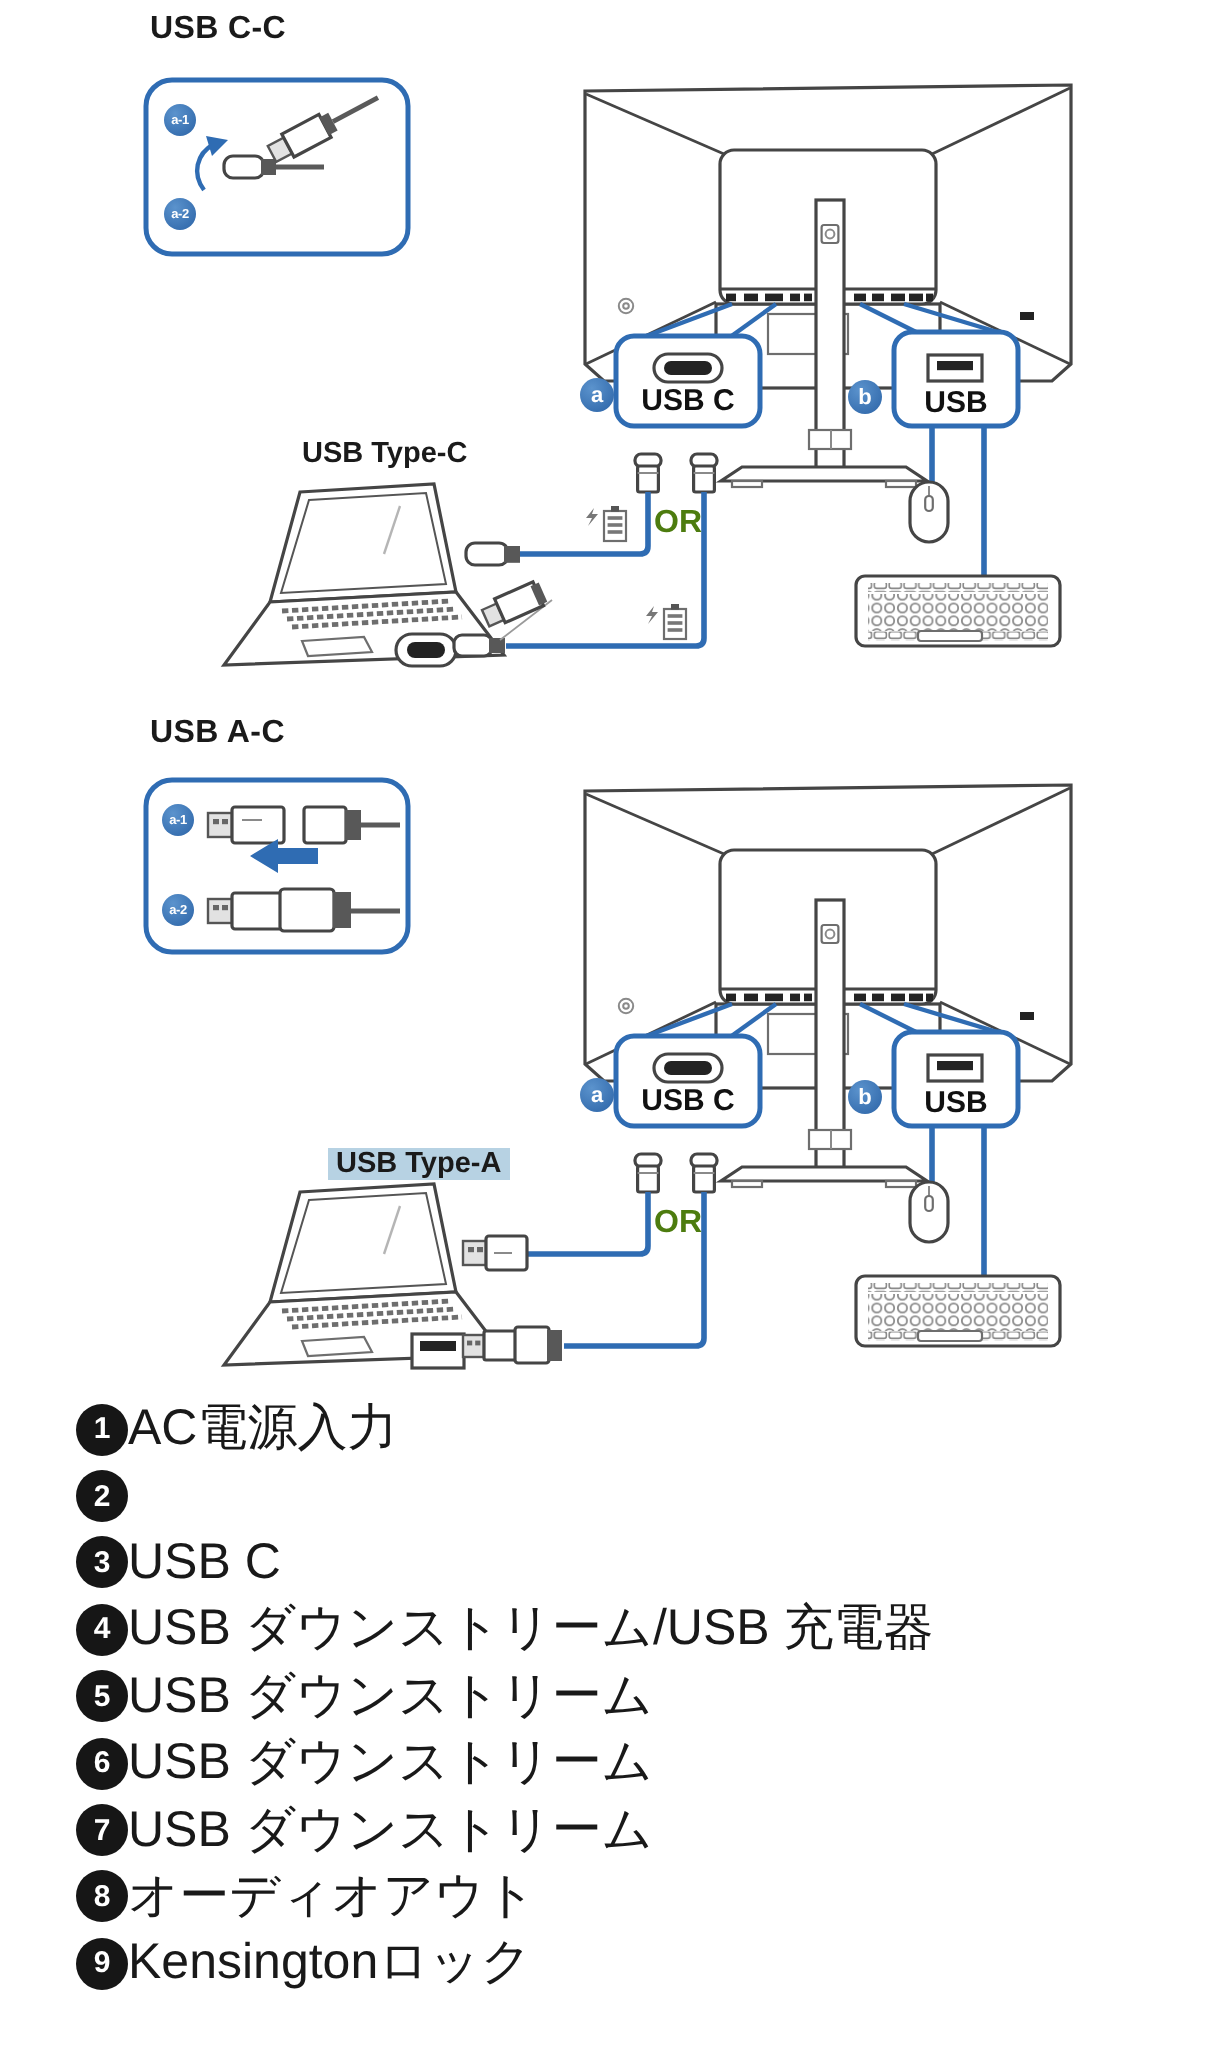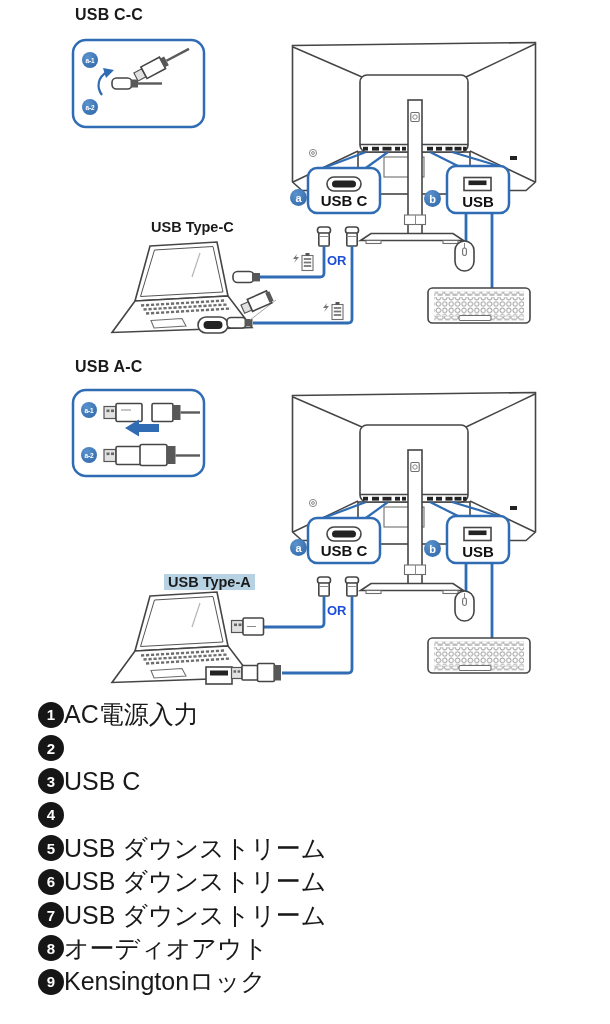--- a/index.html
+++ b/index.html
@@ -20,21 +20,21 @@
   .blue { fill:none; stroke:var(--accent); stroke-width:2.2; }
   .bluecable { fill:none; stroke:var(--accent); stroke-width:2.8; }
   .bluebox   { fill:#fff; stroke:var(--accent); stroke-width:2.5; }
   .bluefill  { fill:var(--accent); stroke:none; }
   .keyline { fill:none; stroke:#6e6e6e; stroke-width:2.4; stroke-dasharray:3.2 1.8; }
 
   .abs { position:absolute; }
   .title { font-size:16px; font-weight:700; color:var(--ink); letter-spacing:.2px; }
   .device-label { font-size:14.5px; font-weight:700; color:var(--ink); }
   .hl { background:var(--highlight); padding:0 4px;margin-left:16px; }
-  .or-label { font-size:13px; font-weight:800; color:#1d4ed8; }
+  .or-label { font-size:16px; font-weight:800; color:#4d7c0f; }
   .callout-label { font-size:15px; font-weight:700; color:#111; text-align:center; }
   .badge { width:17px; height:17px; border-radius:50%; color:#fff; font-size:11px; font-weight:700;
            display:flex; align-items:center; justify-content:center;
            background:radial-gradient(circle at 35% 30%, #5b93cd, #2b63a6); }
   .stepbadge { width:16px; height:16px; border-radius:50%; color:#fff; font-size:6.5px; font-weight:700;
            display:flex; align-items:center; justify-content:center; letter-spacing:-.2px;
            background:radial-gradient(circle at 35% 30%, #5b93cd, #2b63a6); }
   #legend { position:absolute; left:0; top:698px; width:610px; }
   .legend-row { display:flex; align-items:center; height:33.4px; }
   .legend-num { width:26px; height:26px; margin-left:38px; border-radius:50%; background:var(--legendbadge);
@@ -301,20 +301,21 @@
   </div>
   <div class="legend-row">
     <span class="legend-num">2</span>
   </div>
   <div class="legend-row">
     <span class="legend-num">3</span>
     <span class="legend-label">USB C</span>
   </div>
   <div class="legend-row">
     <span class="legend-num">4</span>
+    <span class="legend-label">USB ダウンストリーム/USB 充電器</span>
   </div>
   <div class="legend-row">
     <span class="legend-num">5</span>
     <span class="legend-label">USB ダウンストリーム</span>
   </div>
   <div class="legend-row">
     <span class="legend-num">6</span>
     <span class="legend-label">USB ダウンストリーム</span>
   </div>
   <div class="legend-row">

